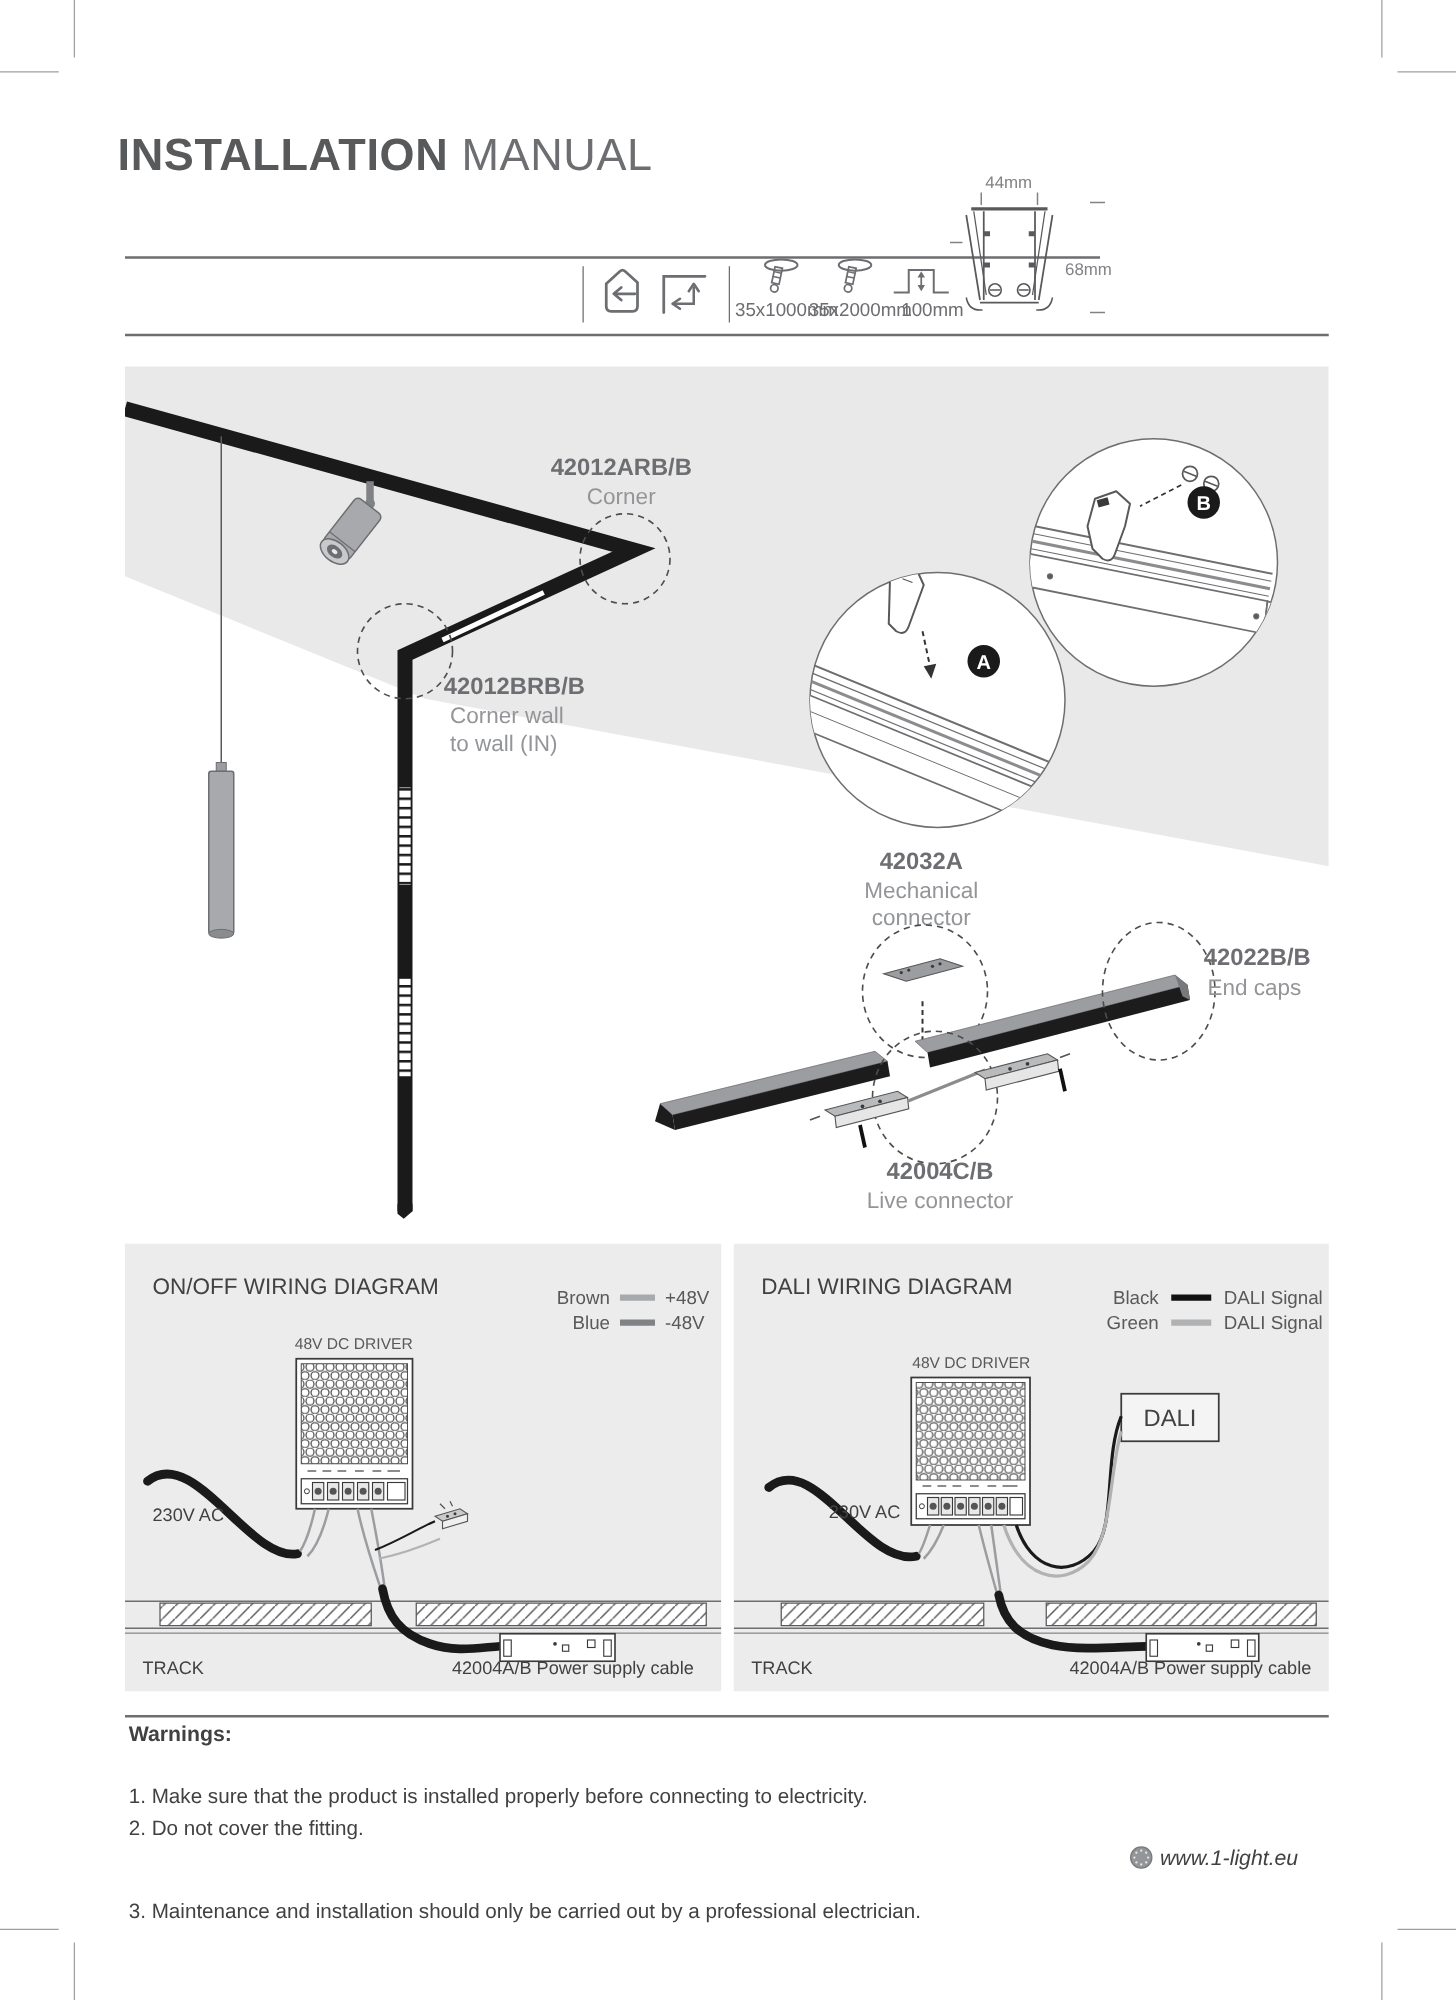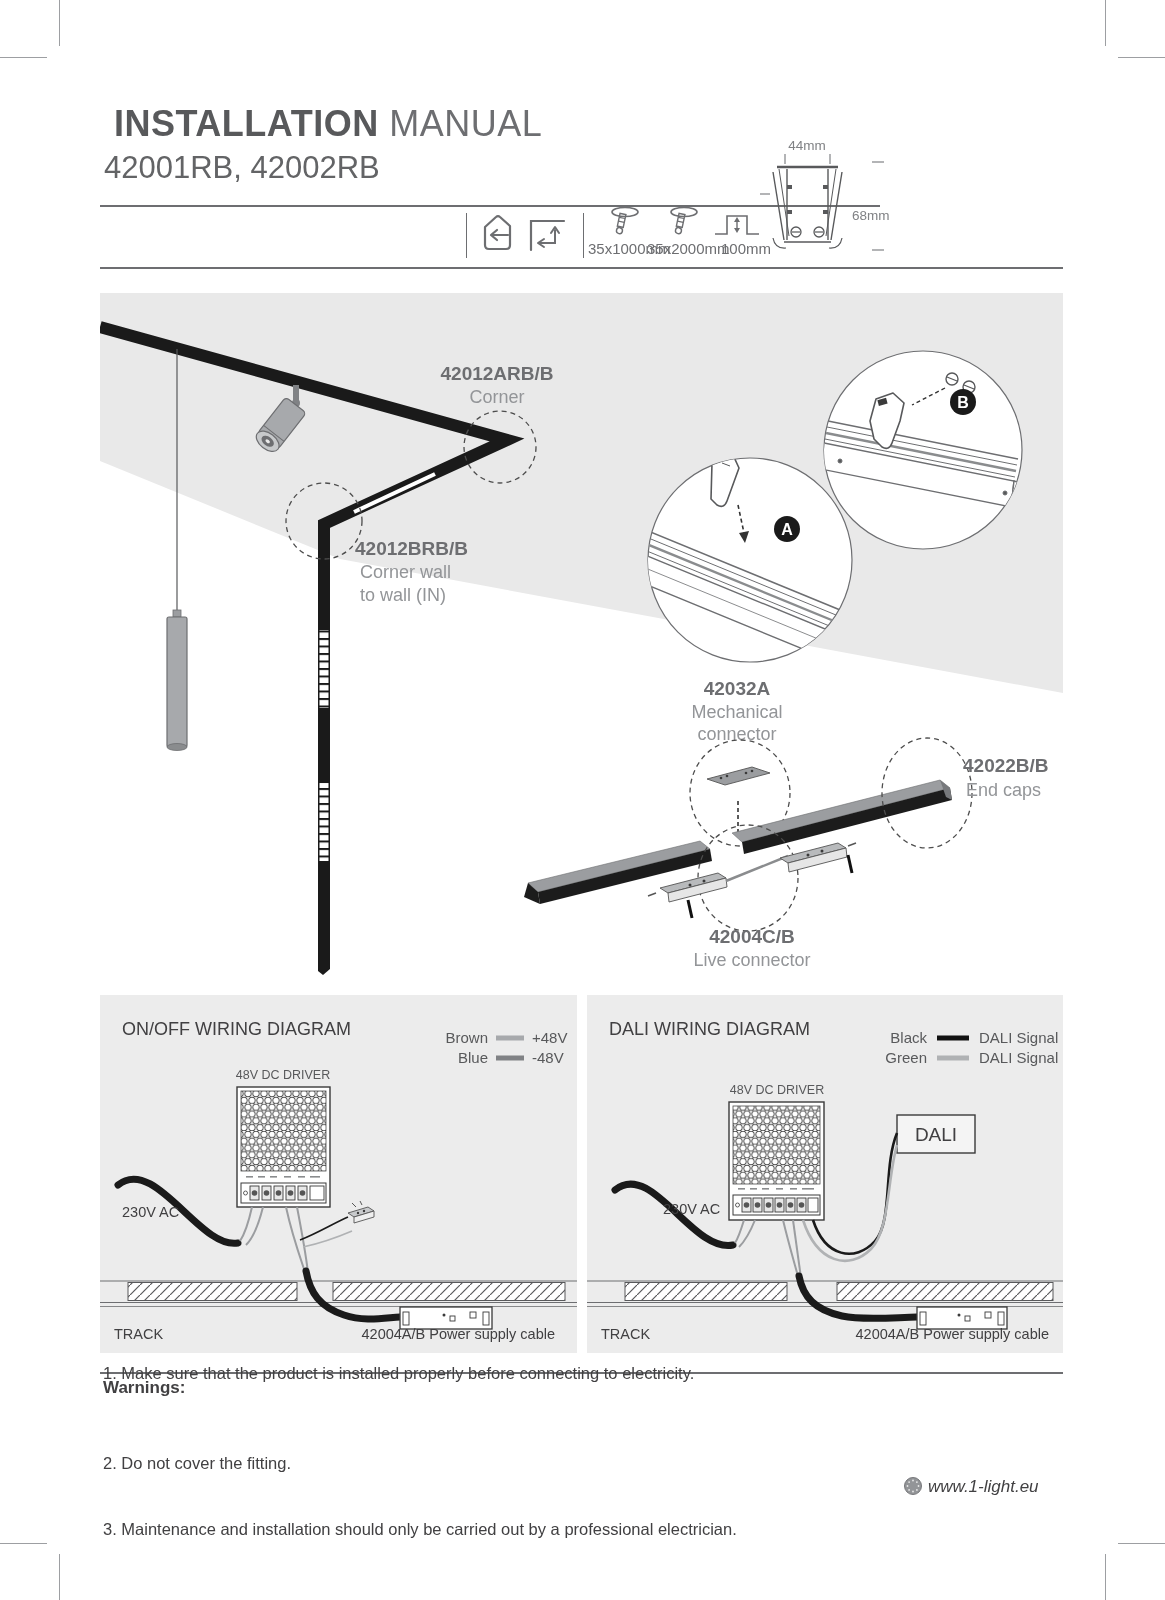--- a/index.html
+++ b/index.html
@@ -1,21 +1,21 @@
 <!DOCTYPE html>
 <html><head>
 <meta charset="utf-8">
 <style>
   html,body{margin:0;padding:0;background:#ffffff;}
   #page{position:relative;width:1165px;height:1600px;background:#ffffff;overflow:hidden;
         font-family:"Liberation Sans",sans-serif;color:#58595b;}
   .abs{position:absolute;}
   .crop{position:absolute;background:#9d9fa2;}
   
-  .title{left:114px;top:103px;font-size:36px;letter-spacing:.5px;}
+  .title{left:94px;top:103px;font-size:36px;letter-spacing:.5px;}
   .title .b{font-weight:bold;color:#58595b;}
   .title .l{font-weight:normal;color:#6d6e71;}
   .codes{left:104px;top:150px;font-size:31px;color:#636466;}
   .rule{position:absolute;background:#6d6e71;}
   .spec{left:103px;top:213px;width:360px;font-size:15px;line-height:22px;color:#6d6e71;}
   .vbar{position:absolute;width:1px;background:#6d6e71;top:213px;height:45px;}
   .iconlab{font-size:15px;color:#6d6e71;text-align:right;}
   
   .logo{left:897px;top:120px;width:143px;height:142px;background:#131313;text-align:center;}
   .logo .one{font-family:"DejaVu Serif","Liberation Serif",serif;color:#fff;font-size:60px;
@@ -48,21 +48,20 @@
   <div class="crop" style="left:1105px;top:0;width:1px;height:46px;"></div>
   <div class="crop" style="left:1118px;top:57px;width:47px;height:1px;"></div>
   <div class="crop" style="left:59px;top:1554px;width:1px;height:46px;"></div>
   <div class="crop" style="left:0;top:1543px;width:47px;height:1px;"></div>
   <div class="crop" style="left:1105px;top:1554px;width:1px;height:46px;"></div>
   <div class="crop" style="left:1118px;top:1543px;width:47px;height:1px;"></div>
 
   <div class="abs title">
     <span class="b">INSTALLATION</span><span class="l"> MANUAL</span>
   </div>
-  <div class="abs codes">42001RB, 42002RB</div>
 
   <div class="rule" style="left:100px;top:205px;width:780px;height:2px;"></div>
 
 
   <div class="vbar" style="left:466px;"></div>
   <div class="vbar" style="left:583px;"></div>
 
   <svg class="abs" style="left:477px;top:212px;" width="40" height="44" viewBox="0 0 40 44">
     <path d="M8 15 L19 5 Q21 3 23 5 L33 14 L33 33 Q33 37 29 37 L12 37 Q8 37 8 33 Z" fill="none" stroke="#6d6e71" stroke-width="2.2" stroke-linejoin="round" stroke-linecap="round"></path>
     <path d="M31 23 L15 23 M20 18 L14 23 L20 28" fill="none" stroke="#6d6e71" stroke-width="2.2" stroke-linecap="round" stroke-linejoin="round"></path>
@@ -451,21 +450,21 @@
       </g>
 
       <text class="lab" x="14" y="344">TRACK</text>
       <text class="lab" x="462" y="344" text-anchor="end">42004A/B Power supply cable</text>
     </svg>
   </div>
 
   <div class="rule" style="left:100px;top:1372px;width:963px;height:2px;"></div>
 
   <div class="abs warn-h">Warnings:</div>
-  <div class="abs warn" style="top:1364px;">1. Make sure that the product is installed properly before connecting to electricity.</div>
+  <div class="abs warn" style="top:1428px;">1. Make sure that the product is installed properly before connecting to electricity.</div>
   <div class="abs warn" style="top:1454px;">2. Do not cover the fitting.</div>
   <div class="abs warn" style="top:1520px;">3. Maintenance and installation should only be carried out by a professional electrician.</div>
 
   <svg class="abs" style="left:903px;top:1476px;" width="20" height="20" viewBox="0 0 20 20">
     <circle cx="10" cy="10" r="8.5" fill="#939598"></circle>
     <circle cx="10" cy="10" r="8.5" fill="none" stroke="#77787b" stroke-width="1"></circle>
     <g fill="#e9e9e9">
       <circle cx="10" cy="4.5" r="0.9"></circle>
         <circle cx="13.9" cy="6.1" r="0.9"></circle>
         <circle cx="15.5" cy="10" r="0.9"></circle>

